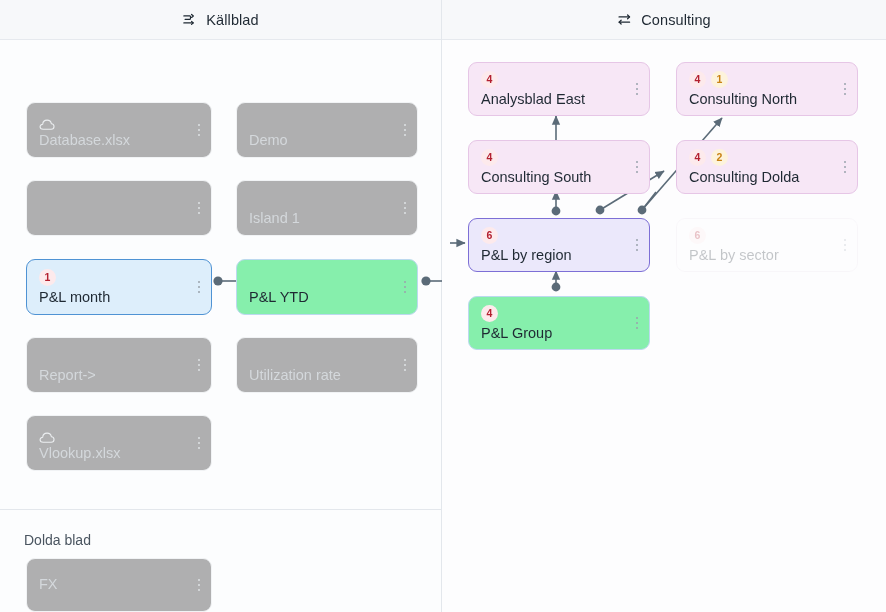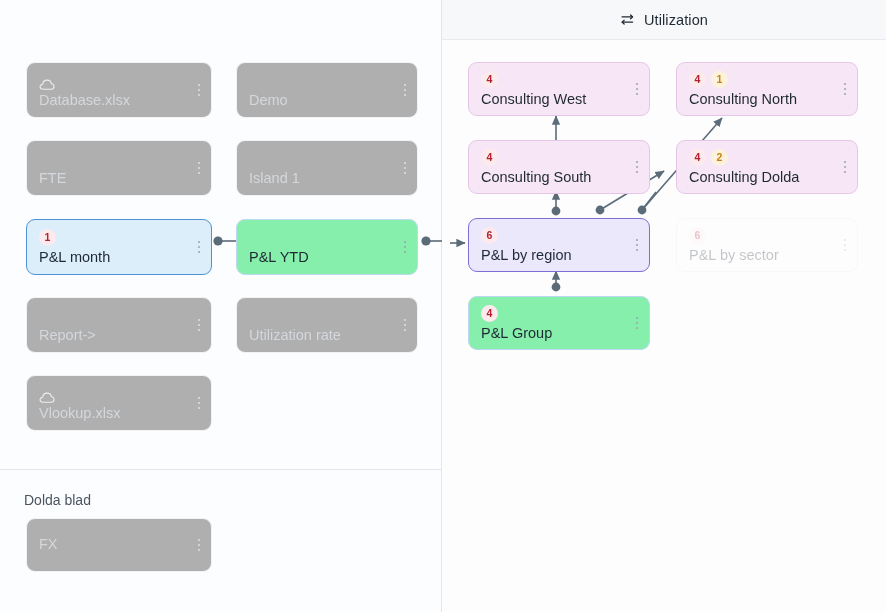--- a/index.html
+++ b/index.html
@@ -90,20 +90,31 @@
 
   svg.edges { position: absolute; left:0; top:0; width:100%; height:100%; overflow: visible; pointer-events:none; }
   .handle-dot { fill: #5b6b78; }
 </style>
 </head>
 <body>
 
 <div id="root">
 
   <div class="panel" id="panel-left">
+    <div class="panel-header">
+      <span class="hdr-icon">
+        <svg width="15" height="15" viewBox="0 0 16 16" fill="none" stroke="#1f2933" stroke-width="1.35" stroke-linecap="round" stroke-linejoin="round">
+          <path d="M2 4.2h6.3c1.1 0 1.1 3.6 0 3.6H3.3"></path>
+          <path d="M10.2 2.6l1.9 1.6-1.9 1.6"></path>
+          <path d="M2 11.6h9.6"></path>
+          <path d="M10.2 10l1.9 1.6-1.9 1.6"></path>
+        </svg>
+      </span>
+      <span>Källblad</span>
+    </div>
     <div class="panel-body" id="left-body">
       <div id="left-divider"></div>
 
       <div class="section-label" style="left: 24px; top: 492px;" id="hidden-label">Dolda blad</div>
       <div id="left-cards">
           <div class="card ghost" style="left: 26px; top: 62px; width: 186px; height: 56px;">
             <span class="cloud-icon"><svg width="16" height="12" viewBox="0 0 18 13" fill="none" stroke="currentColor" stroke-width="1.2" stroke-linecap="round" stroke-linejoin="round">
                 <path d="M4.6 11.2h9.1c2 0 3.2-1.5 3.2-3.1 0-1.6-1.3-3-3-3.1C13.5 2.6 11.5 1 9.1 1 6.4 1 4.3 3 4.2 5.6 2.5 5.8 1.2 7.1 1.2 8.5c0 1.5 1.3 2.7 3.4 2.7z"></path>
               </svg></span>
             <div class="title">Database.xlsx</div>
@@ -115,21 +126,20 @@
           </div>
           <div class="card ghost" style="left: 236px; top: 62px; width: 182px; height: 56px;">
             <div class="title">Demo</div>
             <span class="kebab">
               <i></i>
               <i></i>
               <i></i>
             </span>
           </div>
           <div class="card ghost" style="left: 26px; top: 140px; width: 186px; height: 56px;">
-            <div class="title">FTE</div>
             <span class="kebab">
               <i></i>
               <i></i>
               <i></i>
             </span>
           </div>
           <div class="card ghost" style="left: 236px; top: 140px; width: 182px; height: 56px;">
             <div class="title">Island 1</div>
             <span class="kebab">
               <i></i>
@@ -206,21 +216,21 @@
   <div class="panel" id="panel-right">
     <div class="panel-header">
       <span class="hdr-icon">
         <svg width="15" height="15" viewBox="0 0 16 16" fill="none" stroke="#1f2933" stroke-width="1.35" stroke-linecap="round" stroke-linejoin="round">
           <path d="M2.2 5.2h11.1"></path>
             <path d="M11.3 3.2l2.1 2-2.1 2"></path>
           <path d="M13.4 10.8H2.3"></path>
             <path d="M4.4 8.8l-2.1 2 2.1 2"></path>
         </svg>
       </span>
-      <span>Utilization</span>
+      <span>Consulting</span>
     </div>
     <div class="panel-body" id="right-body">
       <svg class="edges" id="right-edges">
         <defs>
           <marker id="ah" markerWidth="7" markerHeight="7" refX="5.4" refY="3" orient="auto">
             <path d="M0,0.4 L5.8,3 L0,5.6 z" fill="#5b6b78"></path>
           </marker>
         </defs>
 
         <line x1="8" y1="203" x2="23" y2="203" stroke="#5b6b78" stroke-width="1.6" marker-end="url(#ah)"></line>
@@ -239,21 +249,21 @@
         <circle cx="200" cy="170" r="4.4" class="handle-dot"></circle>
         <line x1="200" y1="170" x2="280" y2="78" stroke="#5b6b78" stroke-width="1.6" marker-end="url(#ah)"></line>
 
         <line x1="200" y1="170" x2="214" y2="152" stroke="#5b6b78" stroke-width="1.6"></line>
       </svg>
       <div id="right-cards">
           <div class="card pink" style="left: 26px; top: 22px; width: 182px; height: 54px;">
             <div class="badges">
               <span class="badge red">4</span>
             </div>
-            <div class="title">Consulting West</div>
+            <div class="title">Analysblad East</div>
             <span class="kebab">
               <i></i>
               <i></i>
               <i></i>
             </span>
           </div>
           <div class="card pink" style="left: 234px; top: 22px; width: 182px; height: 54px;">
             <div class="badges">
               <span class="badge red">4</span>
               <span class="badge amber">1</span>

